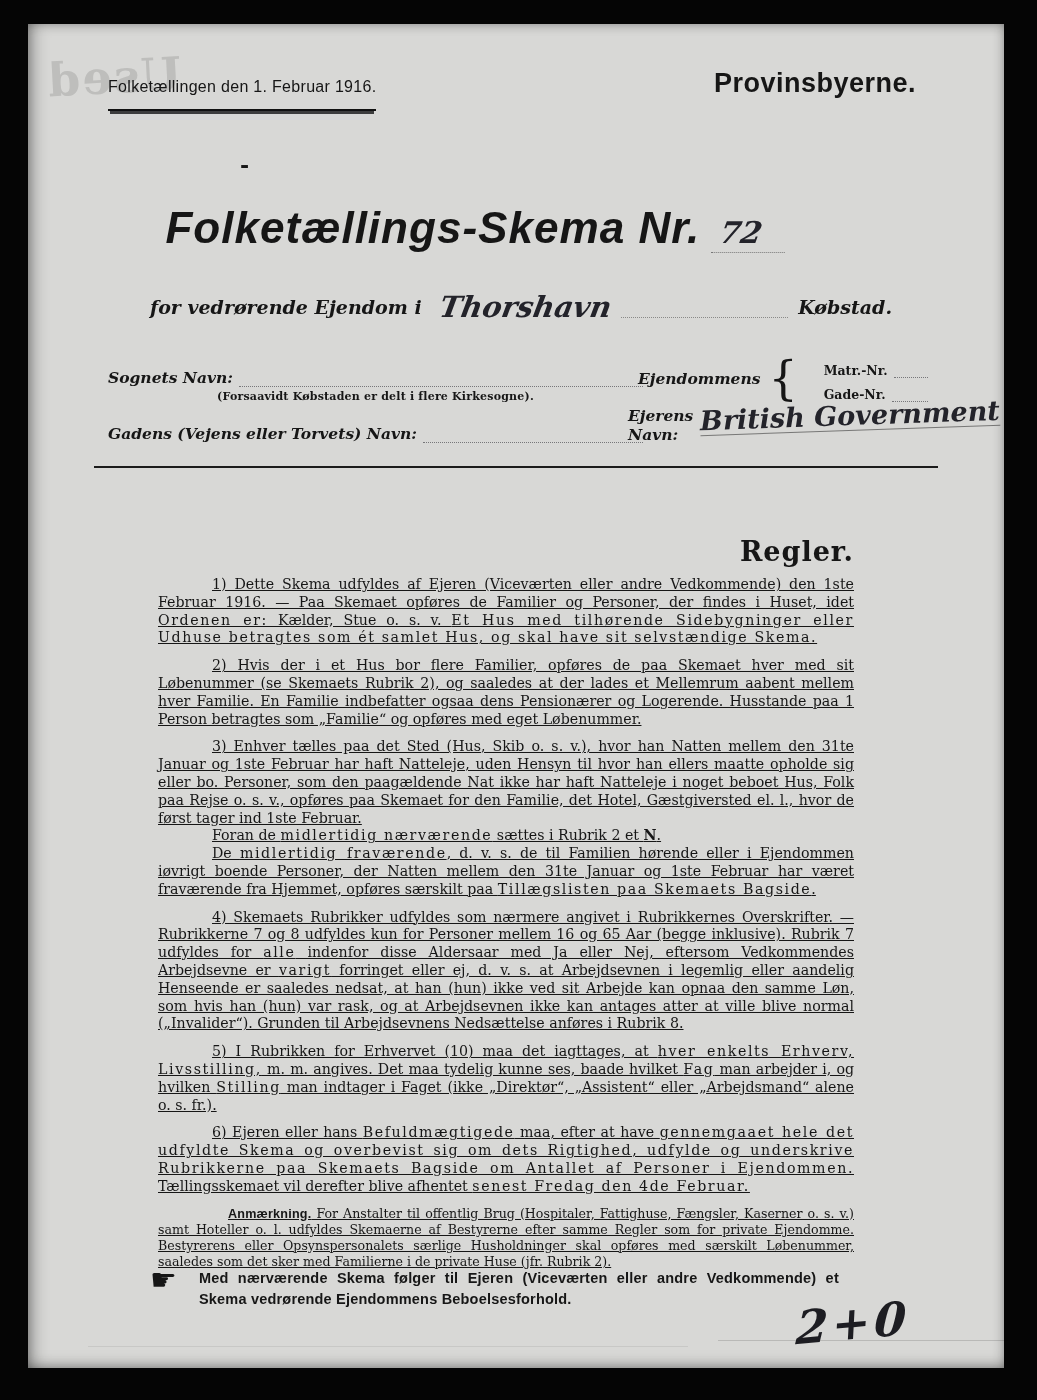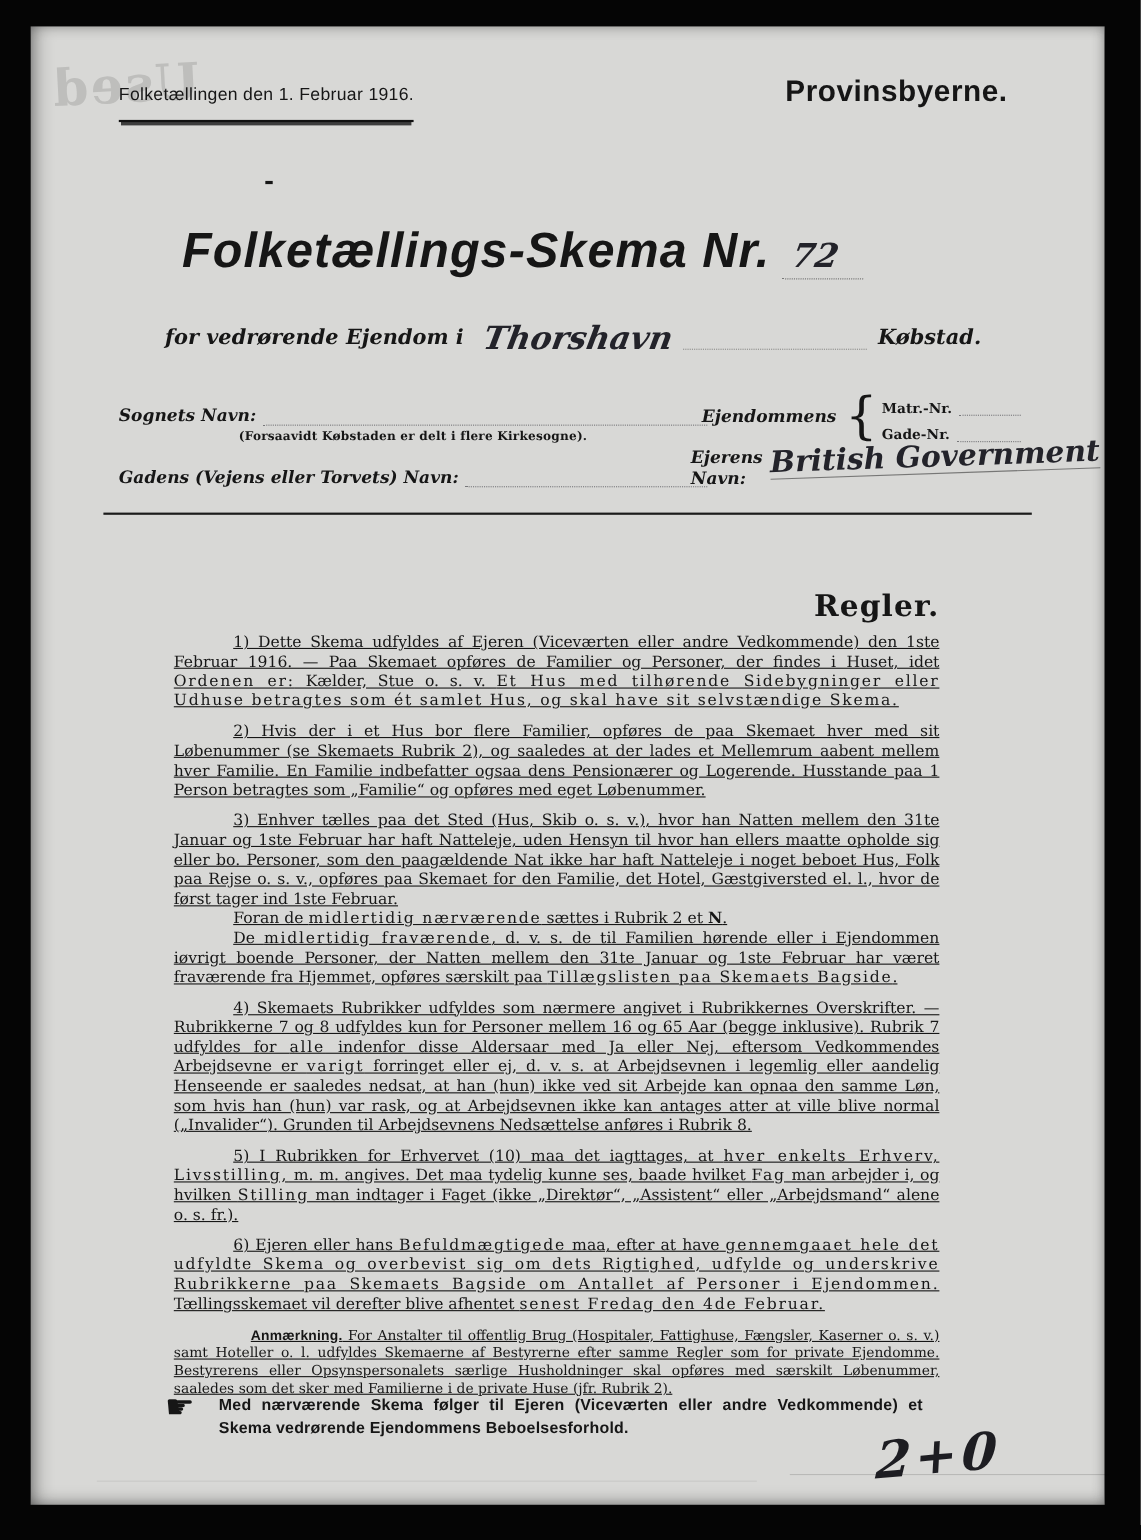--- a/index.html
+++ b/index.html
@@ -60,21 +60,21 @@
   .formrow{position:absolute;font-weight:bold;font-style:italic;font-size:15.5px;}
   .flexline{display:flex;align-items:flex-end;}
   .dotline{flex:1;border-bottom:1px dotted #77777a;height:1em;margin-left:6px;}
   .sognets{left:80px;top:344px;width:535px;}
   .sognets-note{
     font-style:normal;font-size:11px;text-align:center;margin-top:3px;
     font-weight:bold;letter-spacing:.2px;
   }
   .ejendommens{left:610px;top:330px;width:290px;display:flex;align-items:center;}
   .brace{font-size:46px;font-weight:normal;font-style:normal;margin:0 4px 0 8px;line-height:44px;}
-  .ej-stack{flex:1;}
+  .ej-stack{flex:1;margin-left:22px;}
   .ej-row{display:flex;align-items:flex-end;font-size:12.5px;font-style:normal;height:24px;}
   .gadens{left:80px;top:400px;width:535px;}
   .ejerens{left:600px;top:382px;width:372px;display:flex;align-items:flex-start;}
   .ej-name{font-size:27px;line-height:20px;white-space:nowrap;margin-left:6px;
     border-bottom:1px solid rgba(40,40,40,.55);padding-bottom:4px;transform:rotate(-2deg);}
   .hrule{position:absolute;left:66px;top:442px;width:844px;height:2px;background:#1b1b1b;}
   .regler-h{
     position:absolute;left:130px;top:512px;width:696px;text-align:right;
     font-weight:bold;font-size:27px;letter-spacing:1px;
   }

